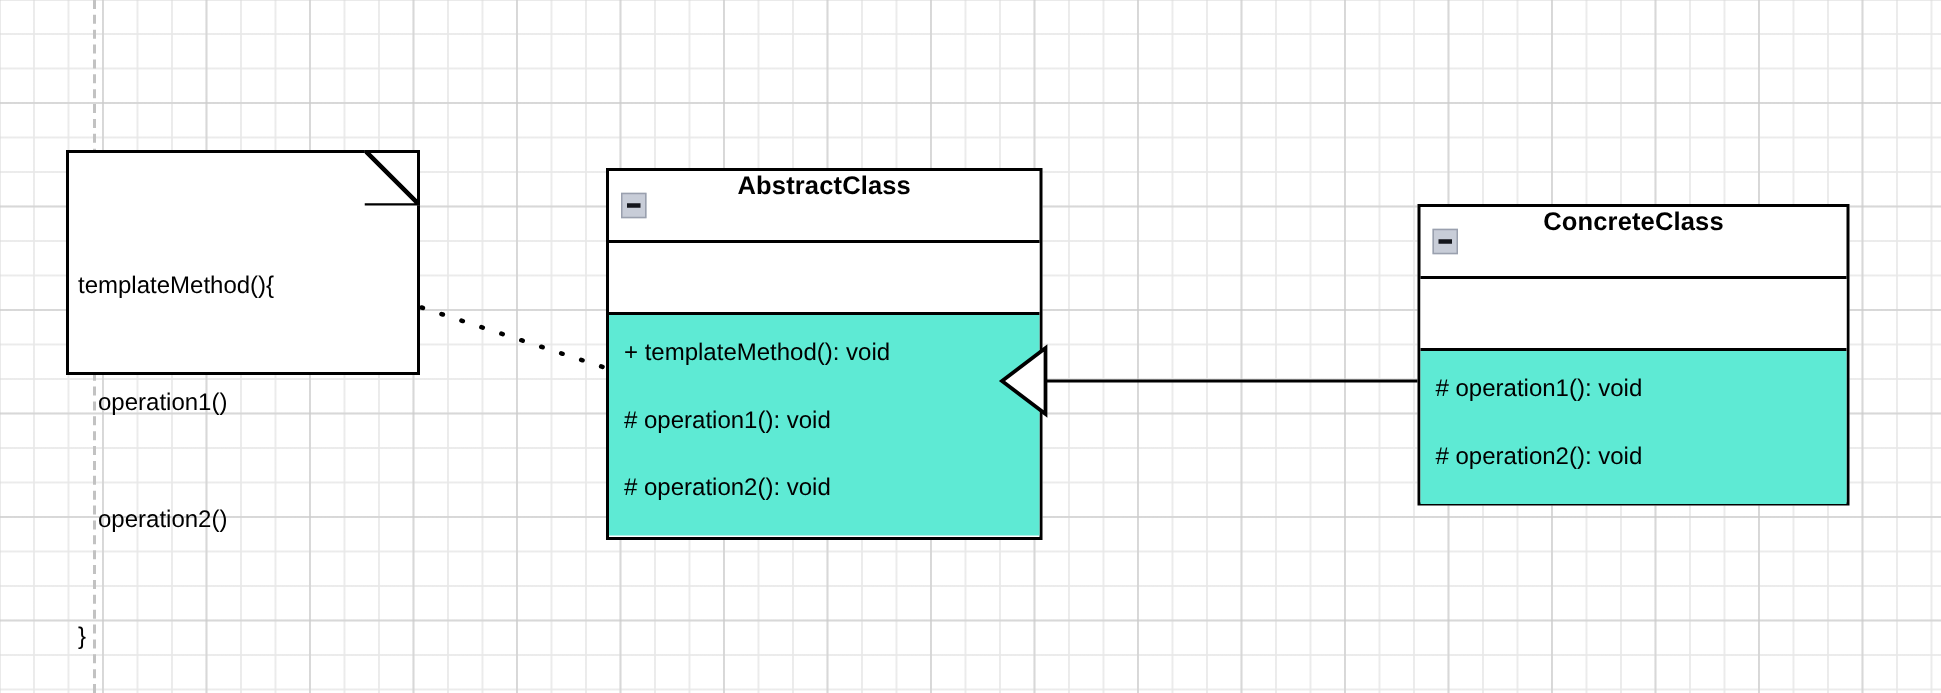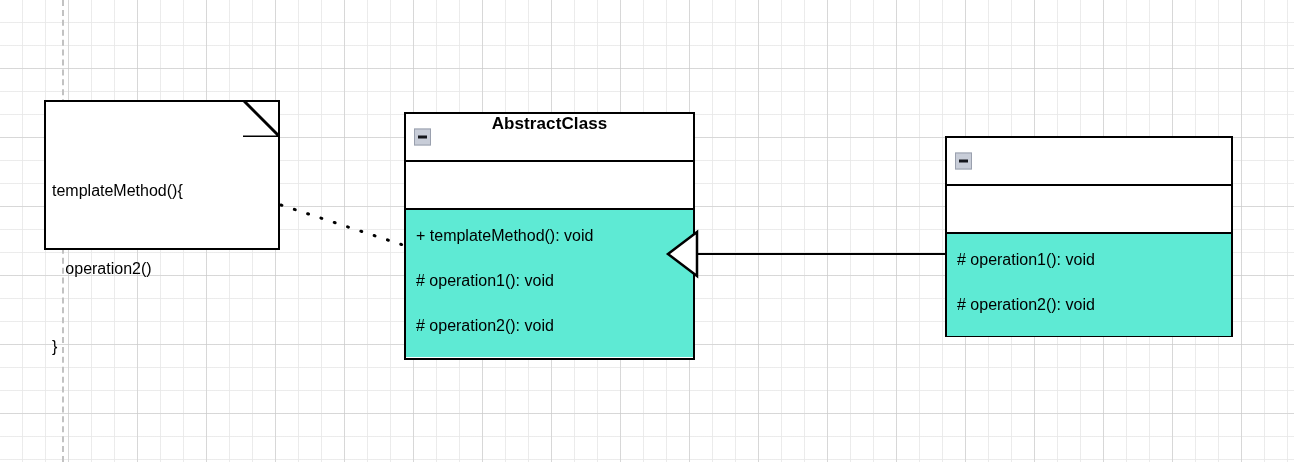--- a/index.html
+++ b/index.html
@@ -156,20 +156,21 @@
   <div class="page-guide" style="left:62px;"></div>
 
   <div class="uml-note" id="note-shape" style="left: 44px; top: 100px; width: 236px; height: 150px;">
     <div class="uml-note-inner">
       <svg class="note-fold" viewBox="0 0 37 37" preserveAspectRatio="none" style="width: 37px; height: 37px;">
         <path d="M 0 0 L 37 37 L 0 37 Z" fill="#ffffff" stroke="none"></path>
         <path d="M 0 0 L 37 37 M 0 37 L 37 37" fill="none" stroke="#000000" stroke-width="3"></path>
       </svg>
       <div class="note-text">
         <div class="note-line">templateMethod(){</div>
+        <div class="note-line">   operation1()</div>
         <div class="note-line">   operation2()</div>
         <div class="note-line">}</div>
       </div>
     </div>
   </div>
 
   <div class="uml-class" id="abstract-class" style="left: 404px; top: 112px; width: 291px; height: 248px;">
     <div class="uml-title-bar">
       <div class="collapse-icon">
           <span></span>
@@ -182,20 +183,21 @@
       <div class="uml-member"># operation1(): void</div>
       <div class="uml-member"># operation2(): void</div>
     </div>
   </div>
 
   <div class="uml-class" id="concrete-class" style="left: 945px; top: 136px; width: 288px; height: 201px;">
     <div class="uml-title-bar">
       <div class="collapse-icon">
           <span></span>
         </div>
+      <div class="uml-title">ConcreteClass</div>
     </div>
     <div class="uml-attributes"></div>
     <div class="uml-methods">
       <div class="uml-member"># operation1(): void</div>
       <div class="uml-member"># operation2(): void</div>
     </div>
   </div>
 
   <svg class="connectors" viewBox="0 0 1294 462">
     <g id="note-link-group">

